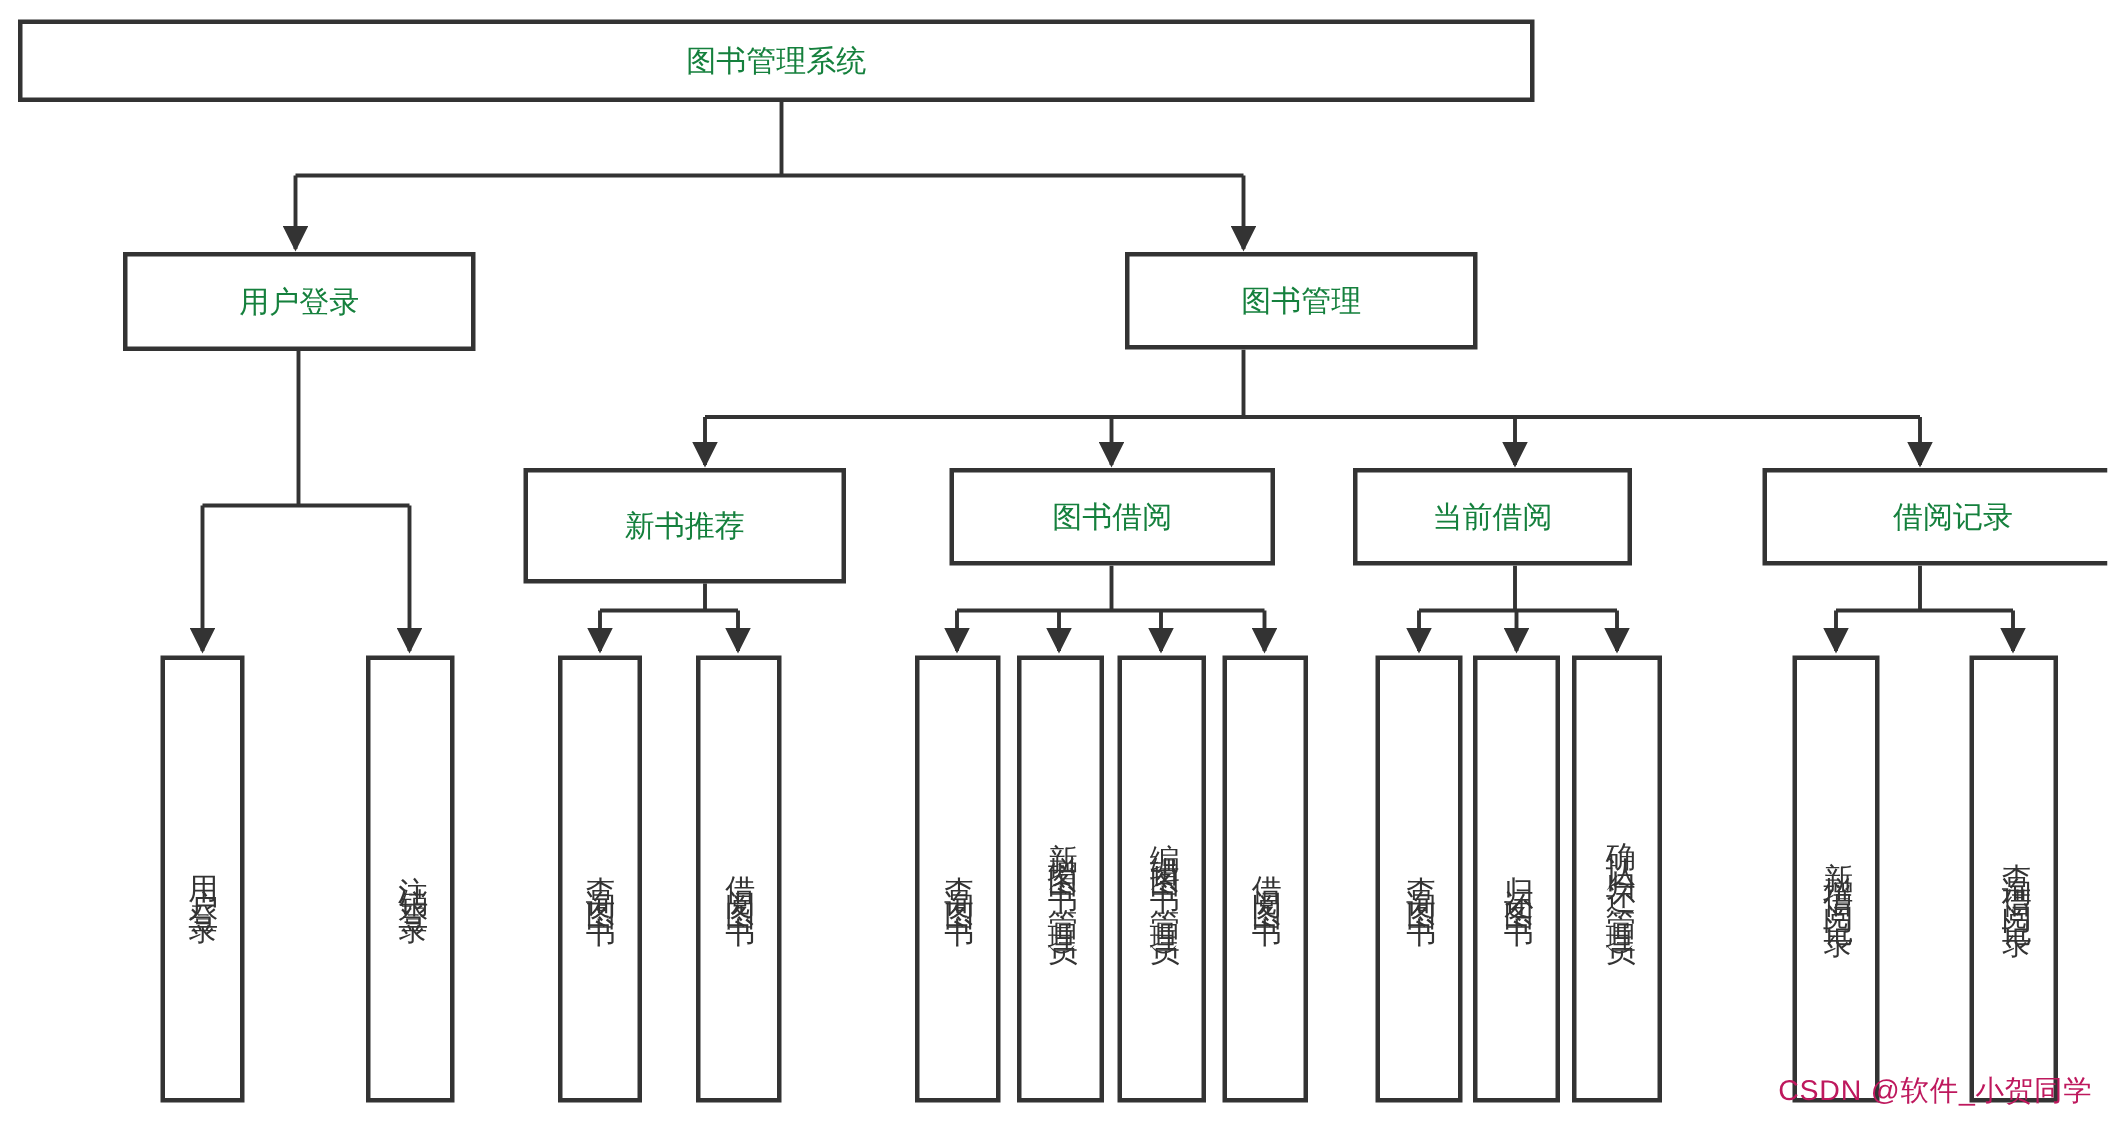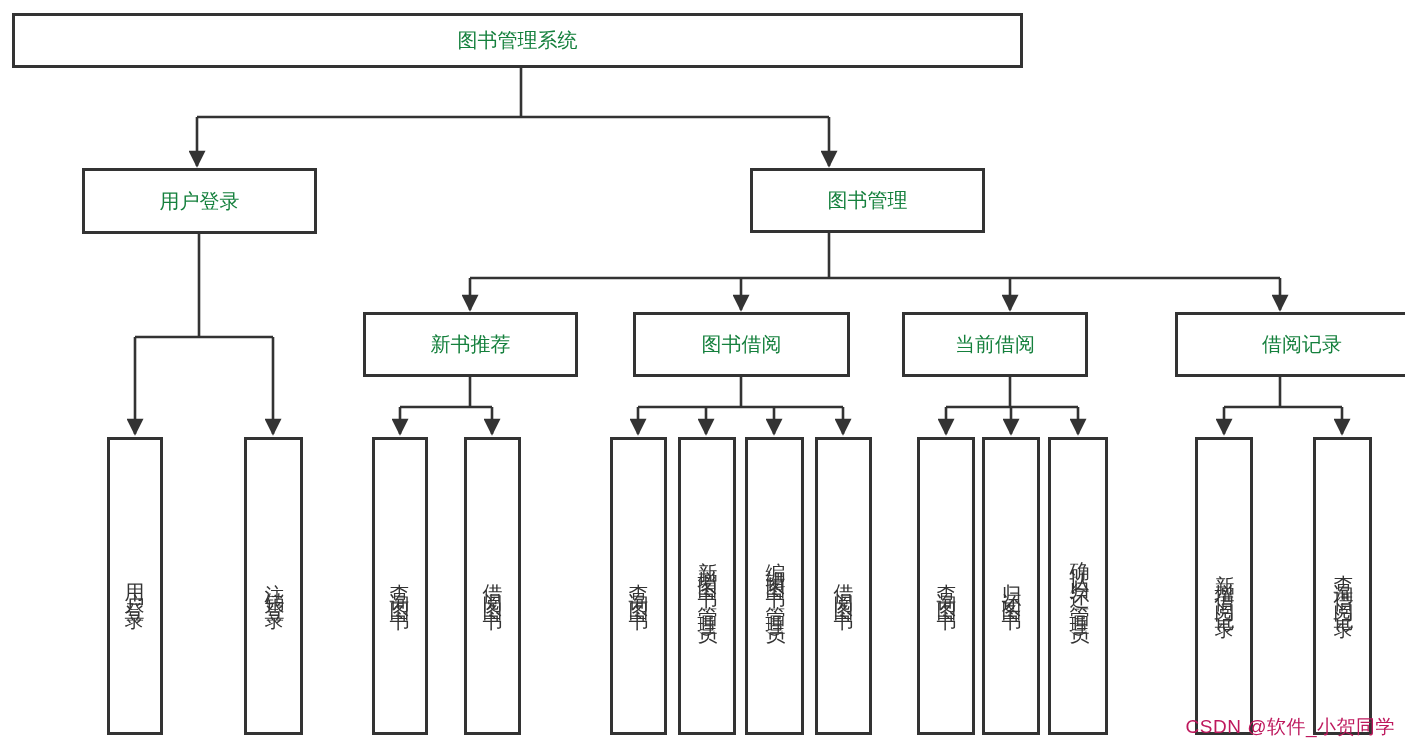--- a/index.html
+++ b/index.html
@@ -107,21 +107,21 @@
     <line x1="1224" y1="407" x2="1342" y2="407"></line>
     <line x1="1224" y1="407" x2="1224" y2="434" marker-end="url(#ah)"></line>
     <line x1="1342" y1="407" x2="1342" y2="434" marker-end="url(#ah)"></line>
   </svg>
 
   <div class="box" style="left:12px; top:13px; width:1011px; height:55px;">图书管理系统</div>
 
   <div class="box" style="left:82px; top:168px; width:235px; height:66px;">用户登录</div>
   <div class="box" style="left:712px; top:168px; width:235px; height:65px;margin-left:38px;">图书管理</div>
 
-  <div class="box" style="left:363px; top:312px; width:215px; height:65px;">新书推荐</div>
+  <div class="box" style="left:349px; top:312px; width:215px; height:77px;">新书推荐</div>
   <div class="box" style="left:633px; top:312px; width:217px; height:65px;">图书借阅</div>
   <div class="box" style="left:902px; top:312px; width:186px; height:65px;">当前借阅</div>
   <div class="box" style="left:1175px; top:312px; width:254px; height:65px;">借阅记录</div>
 
   <div class="vbox" style="left:107px; top:437px; width:56px; height:298px;">用户登录</div>
   <div class="vbox" style="left:244px; top:437px; width:59px; height:298px;">注销登录</div>
 
   <div class="vbox" style="left:372px; top:437px; width:56px; height:298px;">查询图书</div>
   <div class="vbox" style="left:464px; top:437px; width:57px; height:298px;">借阅图书</div>
 

